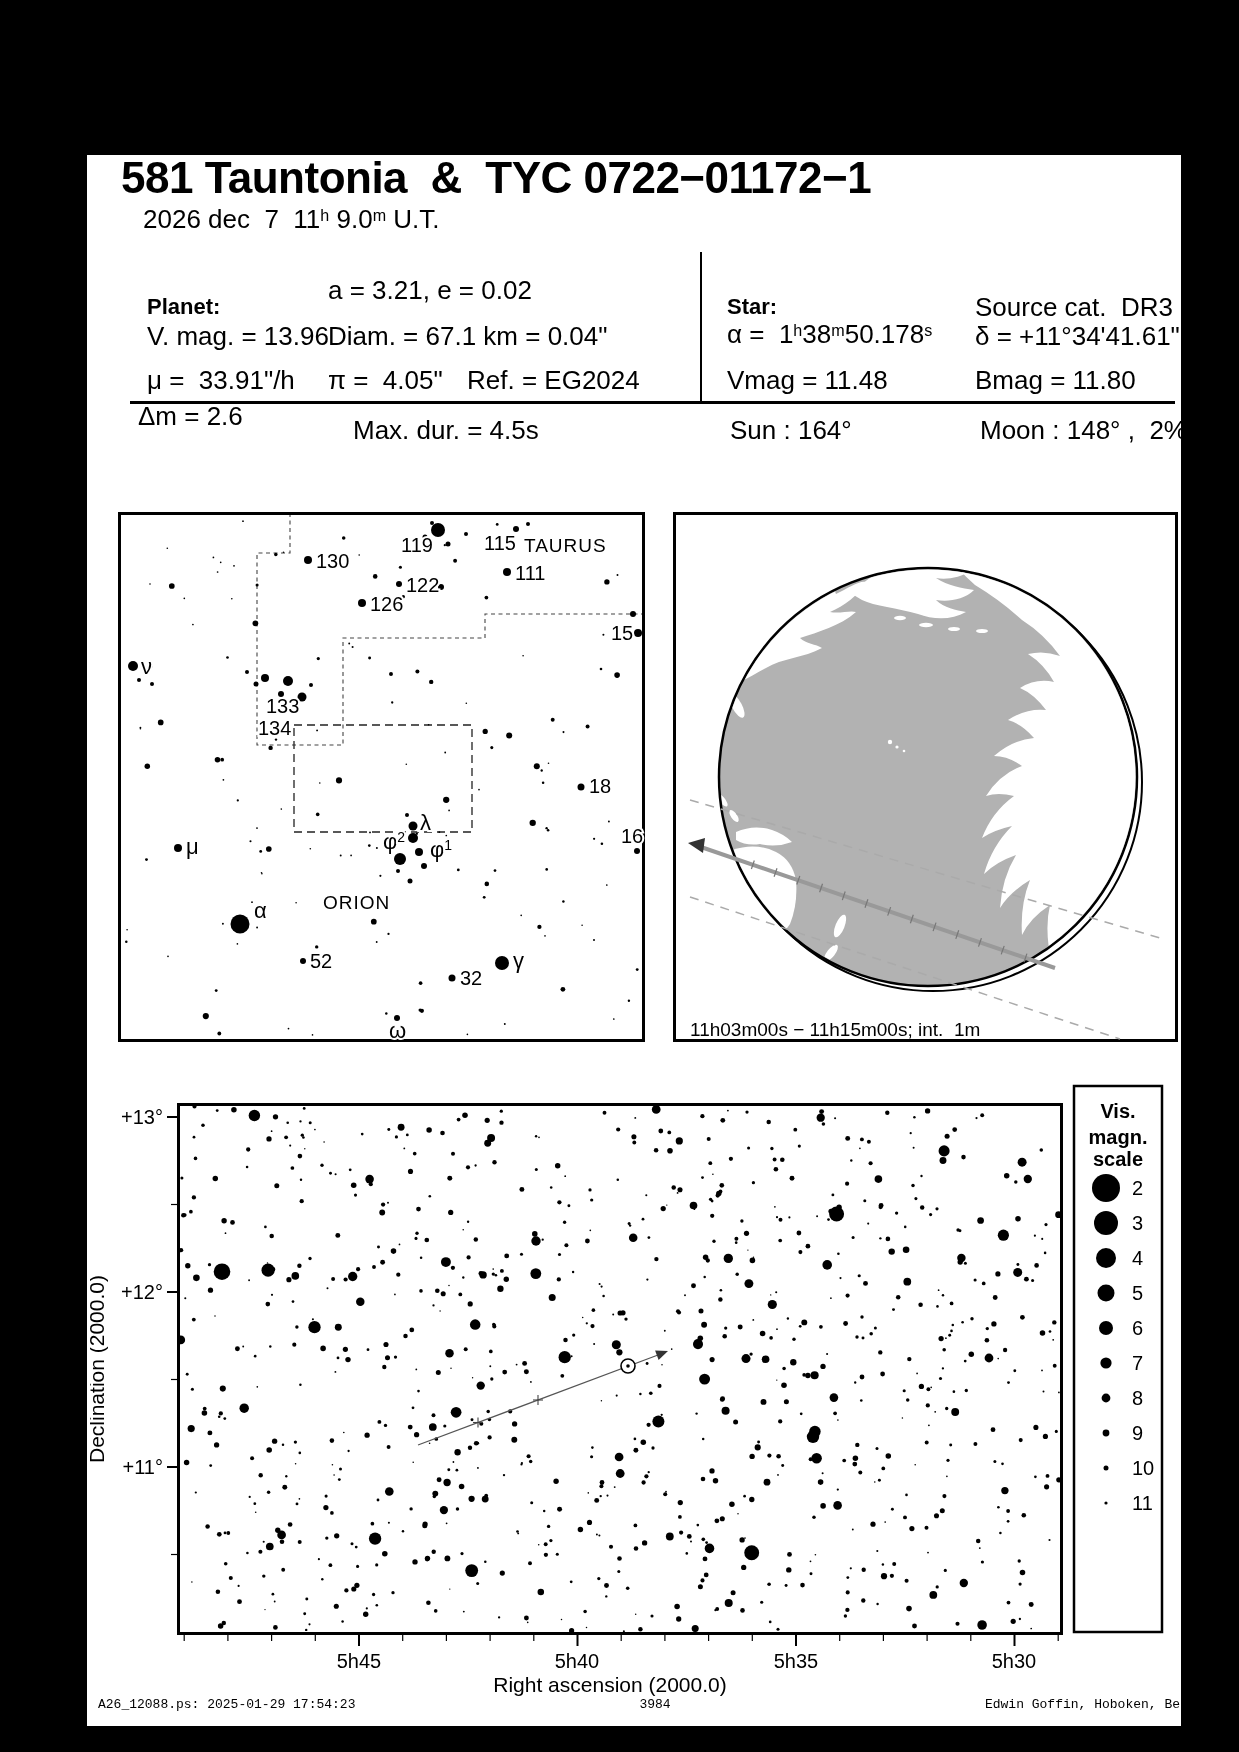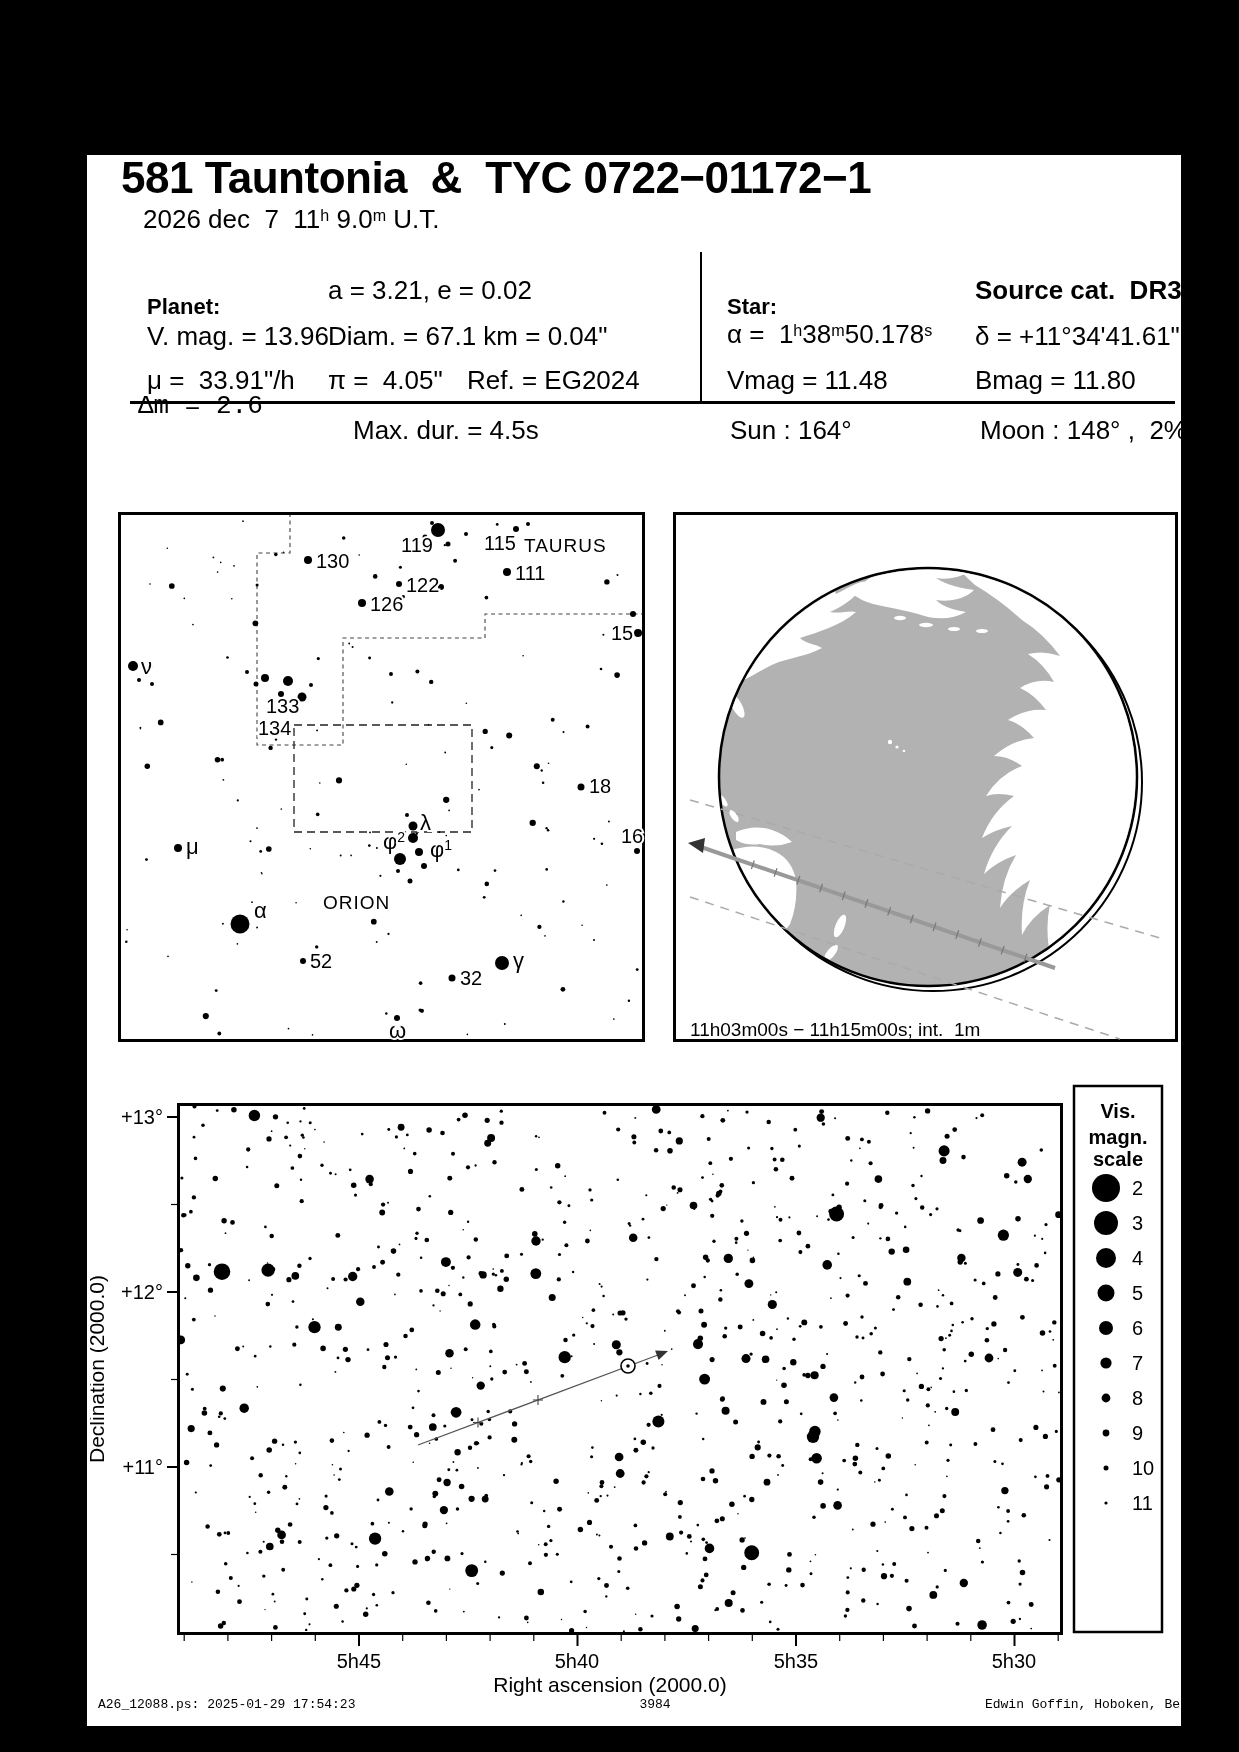--- a/index.html
+++ b/index.html
@@ -23,37 +23,37 @@
 
 <div class="screen">
   <div class="page"></div>
 
   <div class="t title" style="left:121px;top:156px;">581 Tauntonia  &amp;  TYC 0722−01172−1</div>
   <div class="t date" style="left:143px;top:206px;"><span>2026 dec  7  11</span><span class="sp">h</span><span> 9.0</span><span class="sp">m</span><span> U.T.</span></div>
 
   <div class="t cell b" style="left:147px;top:276px;">Planet:</div>
   <div class="t cell" style="left:328px;top:277px;">a = 3.21, e = 0.02</div>
   <div class="t cell b" style="left:727px;top:276px;">Star:</div>
-  <div class="t cell" style="left:975px;top:277px;font-weight:bold;">Source cat.  DR3</div>
+  <div class="t cell" style="left:975px;top:294px;">Source cat.  DR3</div>
 
   <div class="t cell" style="left:147px;top:323px;">V. mag. = 13.96</div>
   <div class="t cell" style="left:328px;top:323px;">Diam. = 67.1 km = 0.04"</div>
   <div class="t cell" style="left:727px;top:321px;"><span>α =  1</span><span class="sp">h</span><span>38</span><span class="sp">m</span><span>50.178</span><span class="sp">s</span></div>
   <div class="t cell" style="left:975px;top:323px;">δ = +11°34'41.61"</div>
 
   <div class="t cell" style="left:147px;top:367px;">μ =  33.91"/h</div>
   <div class="t cell" style="left:328px;top:367px;">π =  4.05"</div>
   <div class="t cell" style="left:467px;top:367px;">Ref. = EG2024</div>
   <div class="t cell" style="left:727px;top:367px;">Vmag = 11.48</div>
   <div class="t cell" style="left:975px;top:367px;">Bmag = 11.80</div>
 
   <div class="rule" style="left:130px;top:401px;width:1045px;height:3px;"></div>
   <div class="rule" style="left:700px;top:252px;width:2px;height:152px;"></div>
 
-  <div class="t cell" style="left:138px;top:393px;font-family:Liberation Mono, monospace;">Δm = 2.6</div>
+  <div class="t cell" style="left:138px;top:403px;">Δm = 2.6</div>
   <div class="t cell" style="left:353px;top:417px;">Max. dur. = 4.5s</div>
   <div class="t cell" style="left:730px;top:417px;">Sun : 164°</div>
   <div class="t cell" style="left:980px;top:417px;">Moon : 148° ,  2%</div>
 
   <svg id="finder" style="left:110px;top:505px;" width="545" height="545" viewBox="110 505 545 545">
     <defs>
         <clipPath id="fclip">
           <rect x="121" y="515" width="521" height="524"></rect>
         </clipPath>
       </defs>

